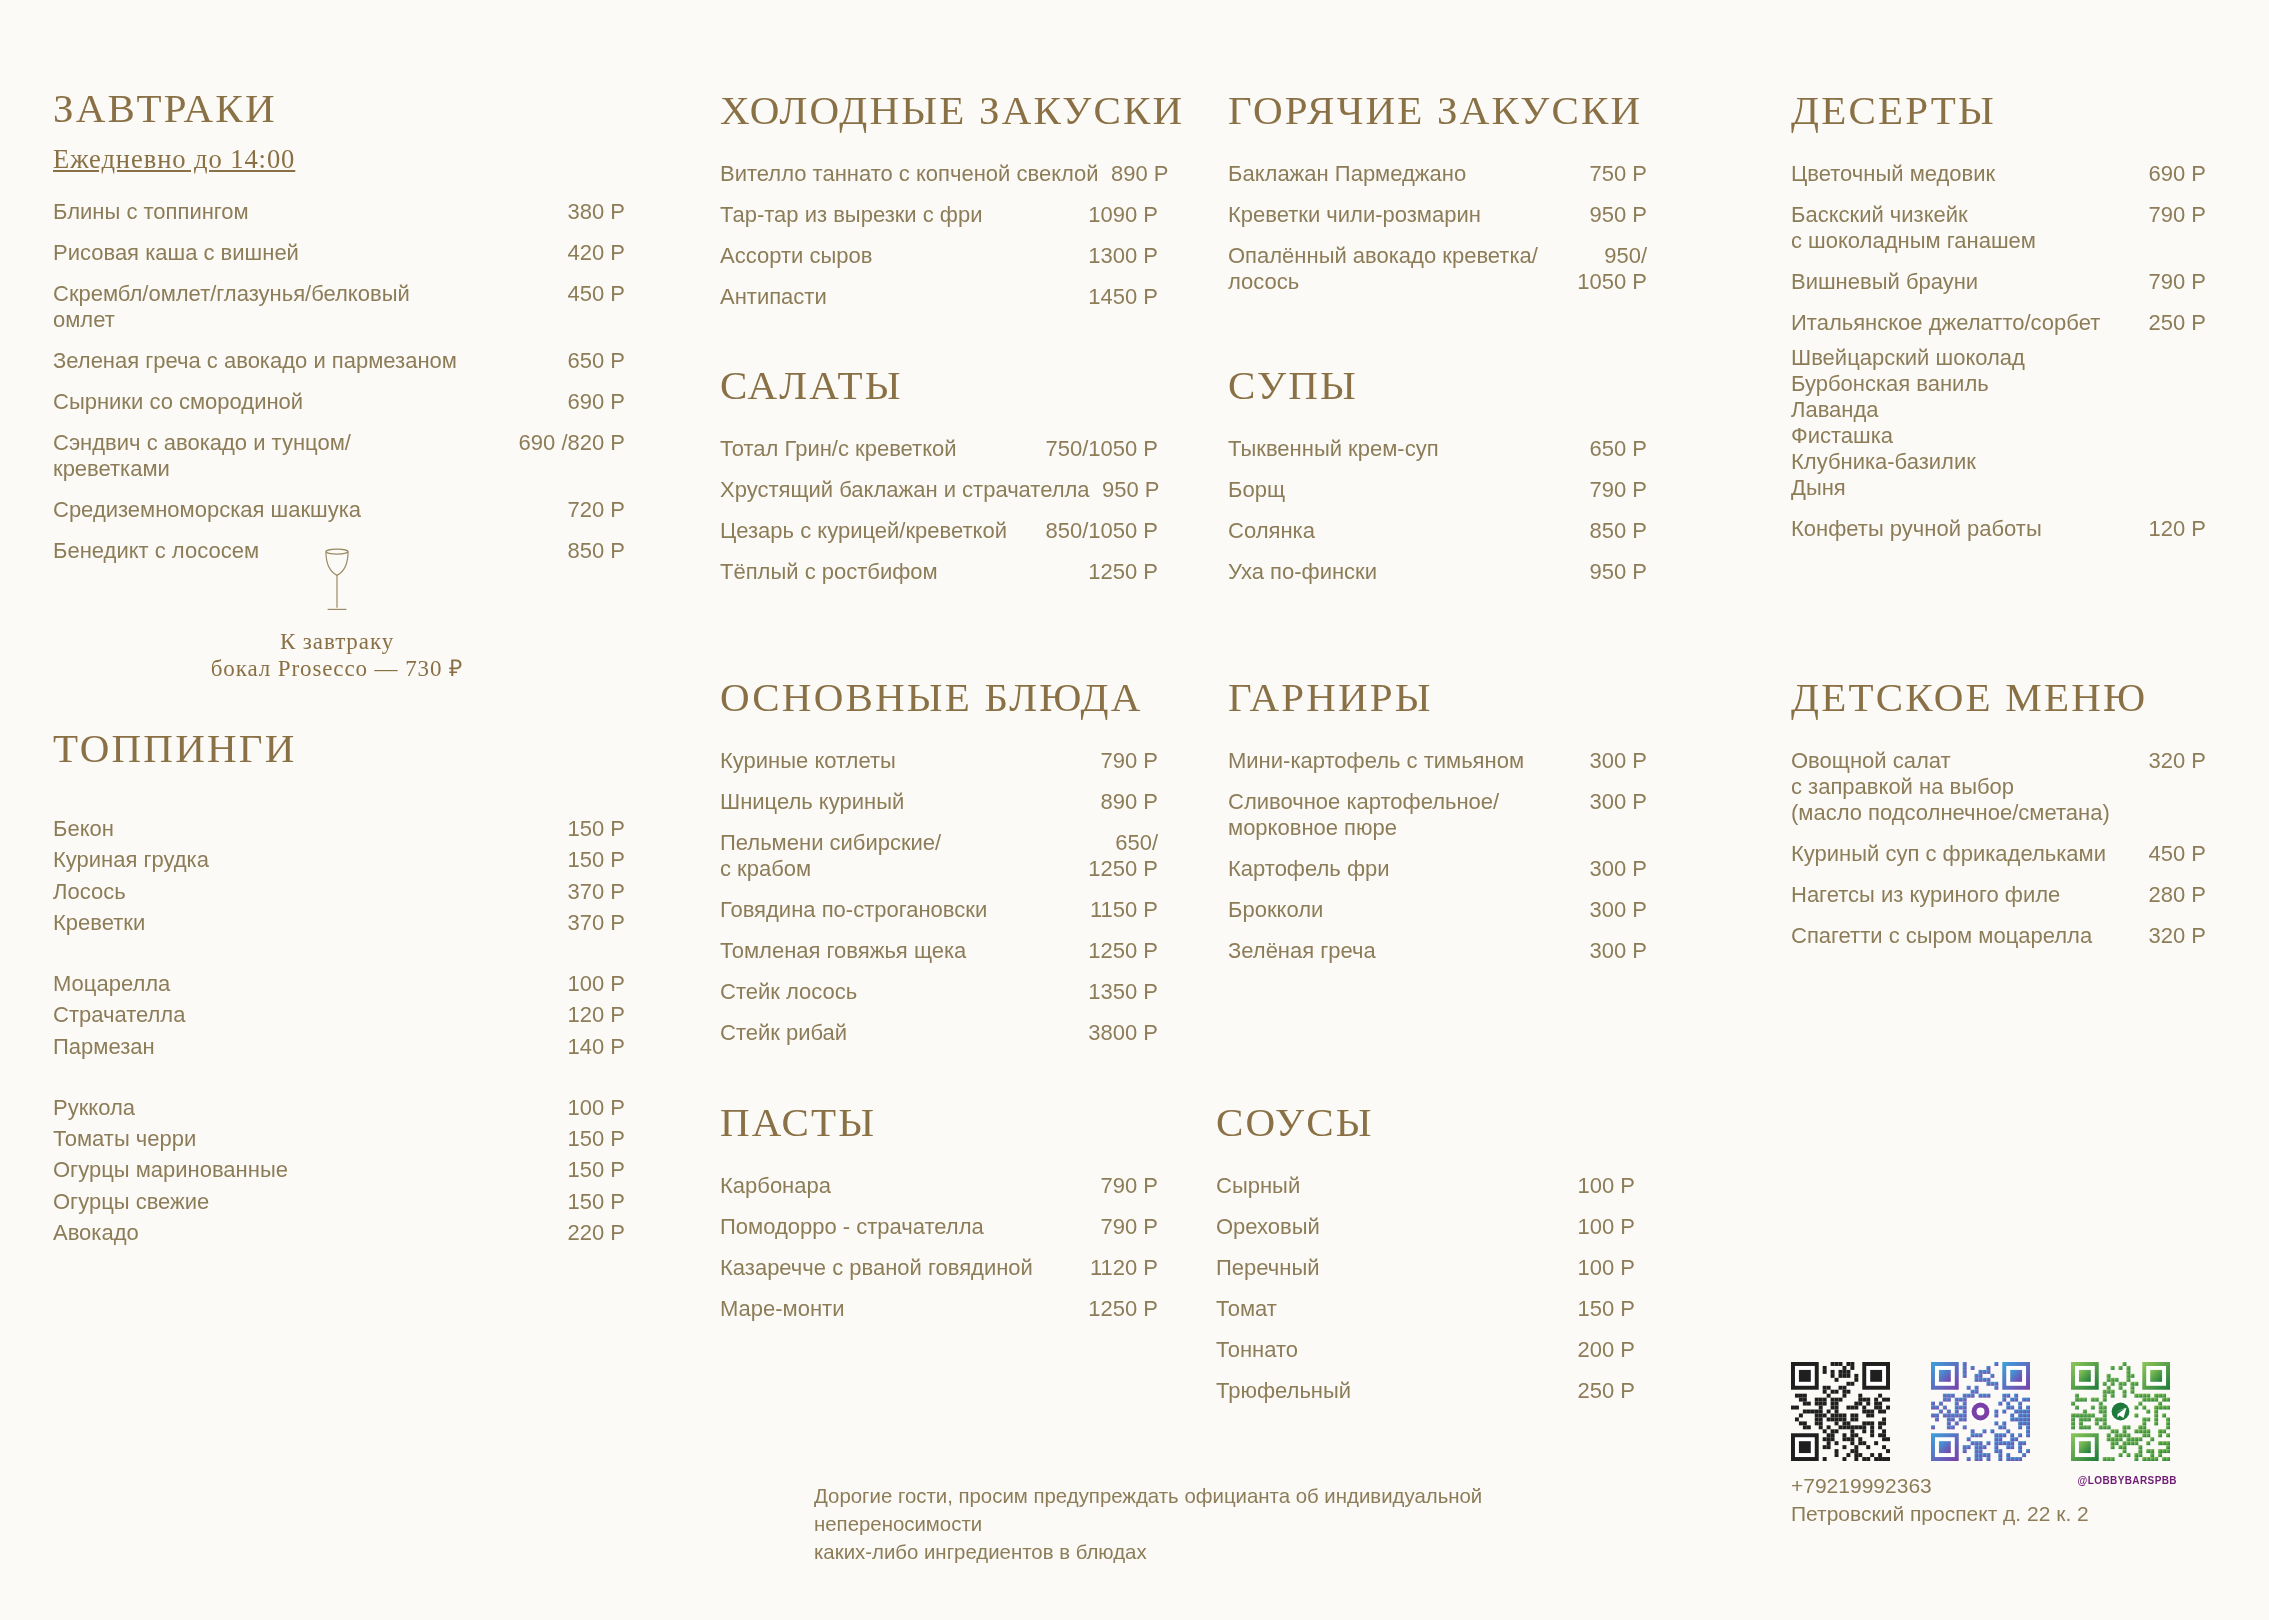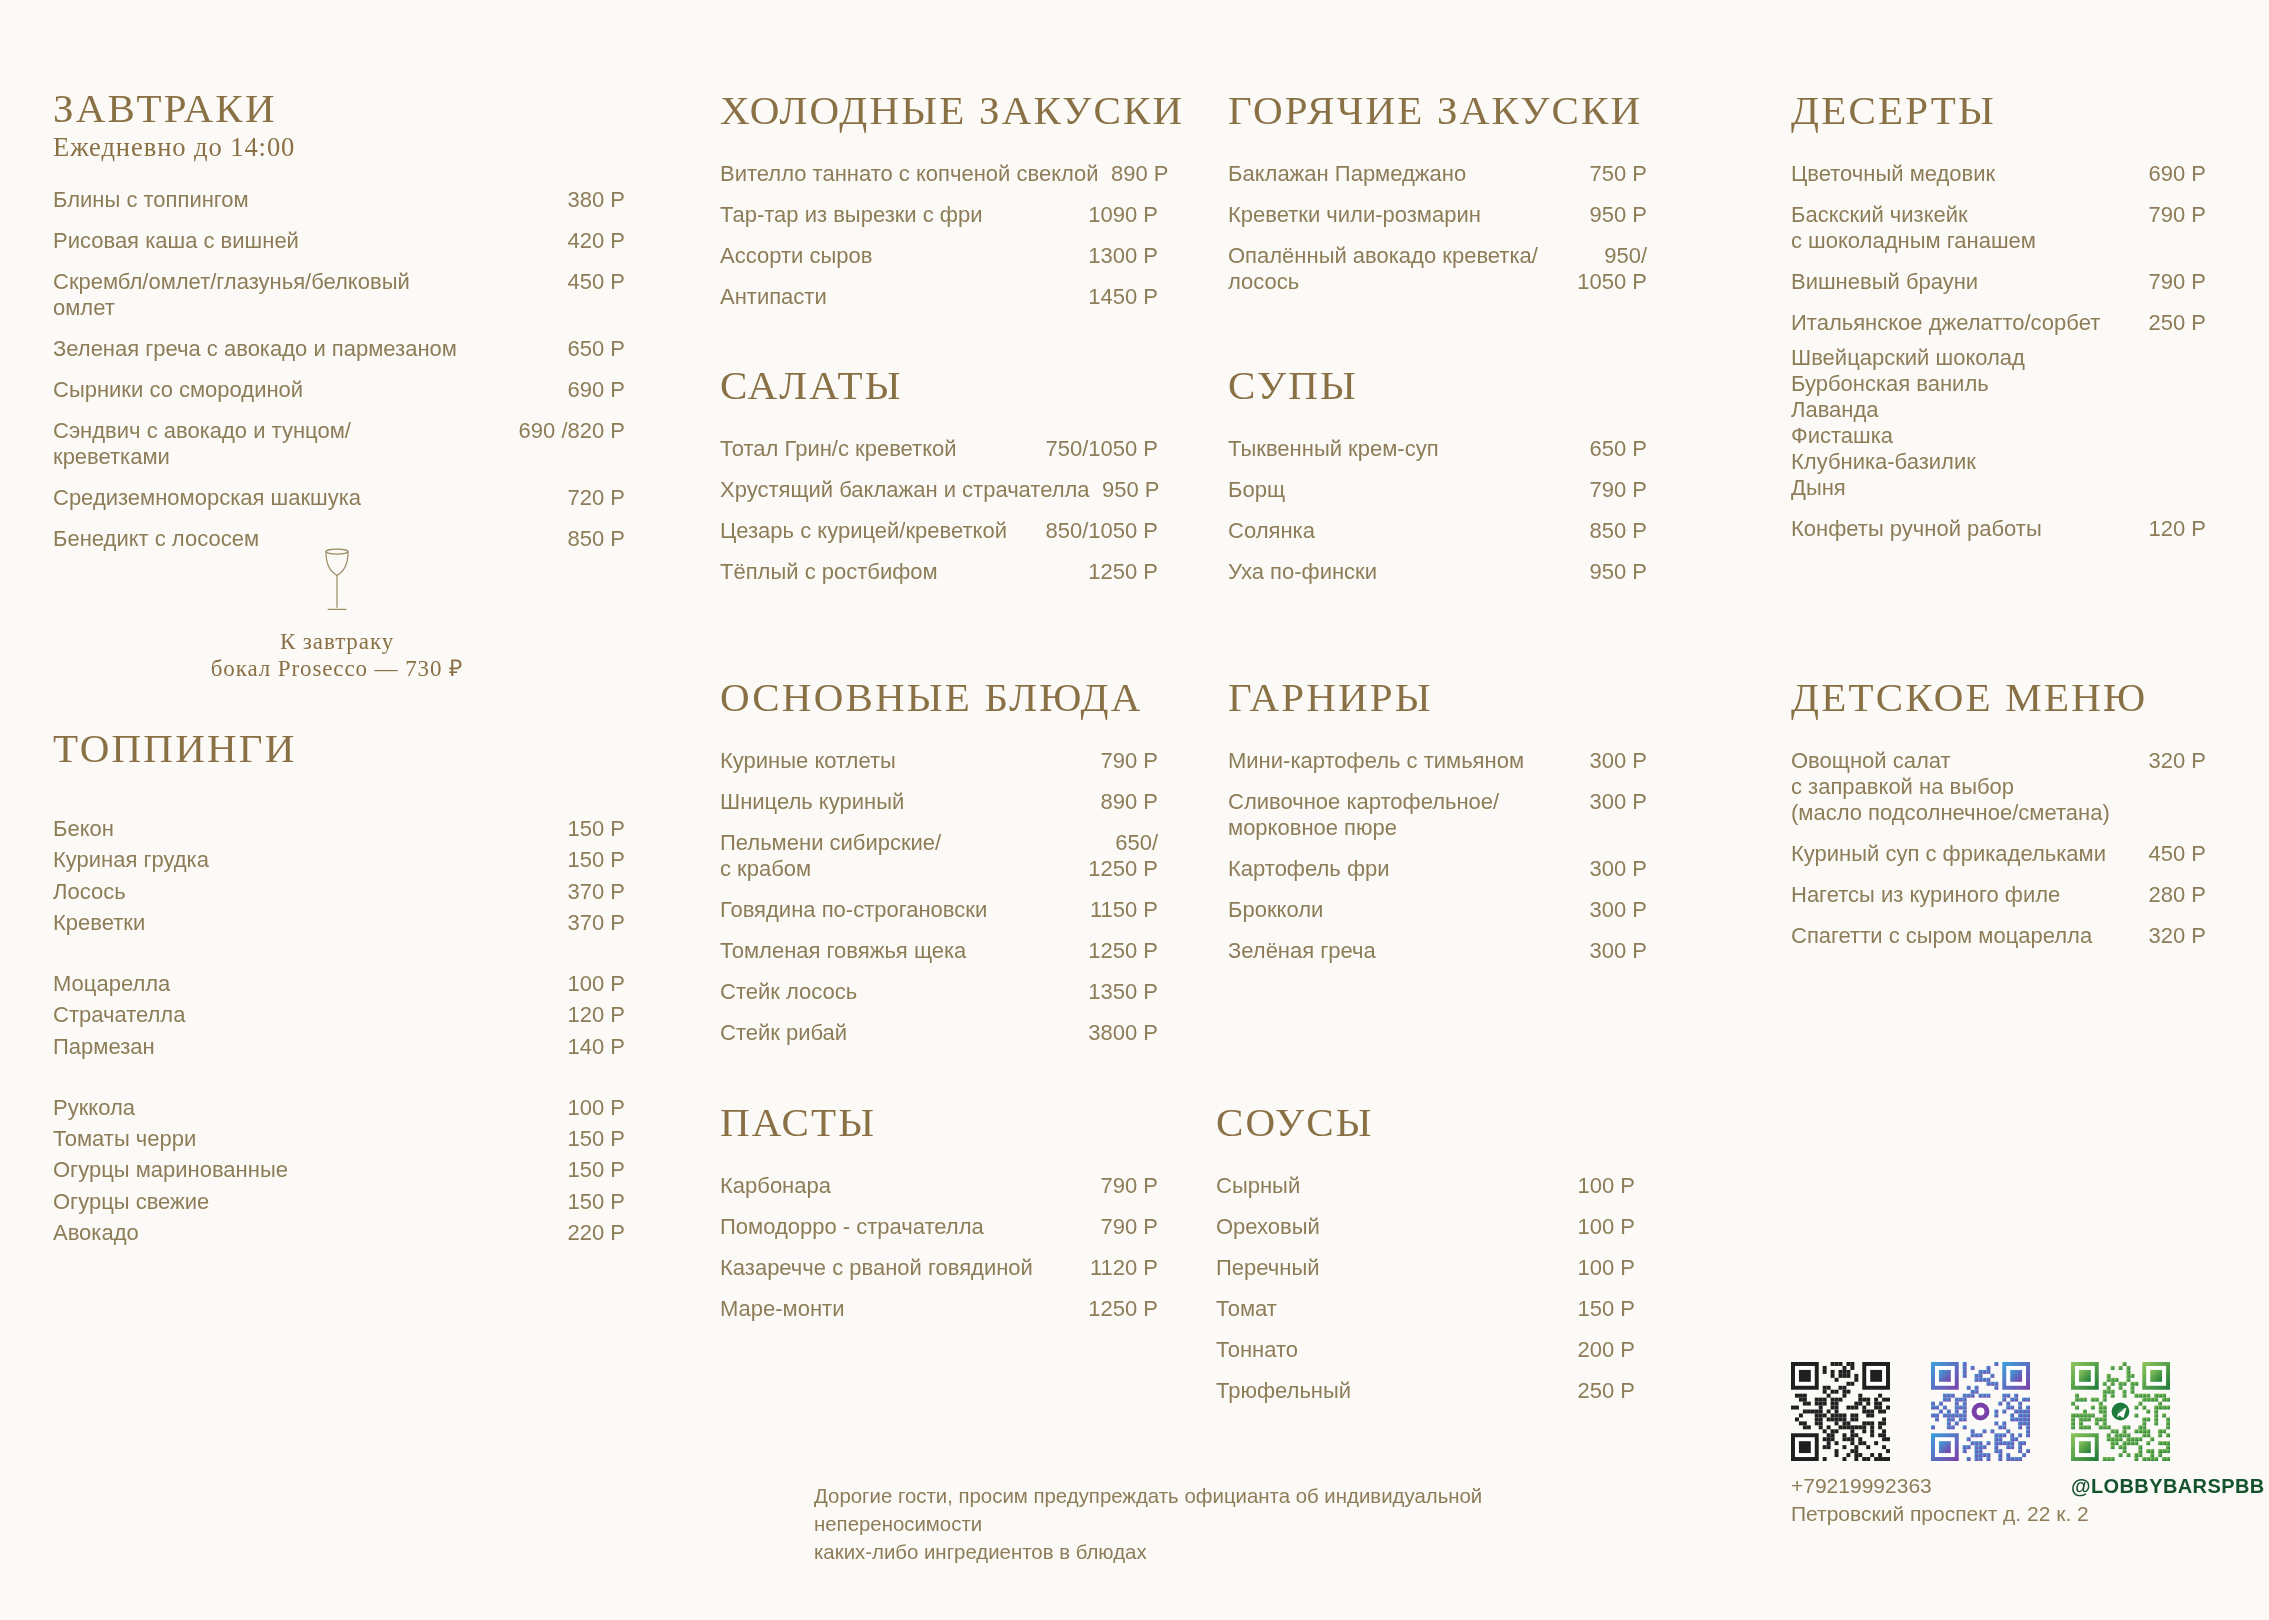--- a/index.html
+++ b/index.html
@@ -16,22 +16,23 @@
     font-size:41px;line-height:1.15;
     letter-spacing:2.2px;
     color:#8a7045;
     white-space:pre;
   }
   .sec-sub{
     font-family:"Liberation Serif",serif;
     font-size:26.6px;line-height:30px;
     letter-spacing:0.9px;
     color:#8a7045;
-    margin-top:0;
+    margin-top:12px;
     white-space:pre;
+    text-decoration:underline;
   }
   .items{margin-top:26.6px;}
   .breakfast .items{margin-top:25px;}
   .toppings .items{margin-top:44px;}
   .row{
     display:flex;justify-content:space-between;align-items:flex-start;
     font-size:22px;line-height:26px;margin-bottom:15px;
   }
   .toppings .row{margin-bottom:5.3px;}
   .row.gap{margin-top:35px;}
@@ -44,22 +45,22 @@
     font-family:"Liberation Serif",serif;
     font-size:23px;line-height:26.6px;
     letter-spacing:0.9px;
     color:#8a7045;
   }
   .note .glass{display:block;margin:0 auto 14px auto;width:34px;height:69px;}
   .qr-row{display:flex;gap:41px;}
   .qr{width:99px;height:99px;}
   .tg-label{
     position:absolute;left:2071px;top:1475px;width:106px;
-    font-size:20px;font-weight:bold;letter-spacing:0.4px;
-    color:#14532d;text-align:left;white-space:pre;
+    font-size:10px;font-weight:bold;letter-spacing:0.4px;
+    color:#701a75;text-align:right;white-space:pre;
   }
   .contact{
     position:absolute;left:1791px;top:1472px;
     font-size:21px;line-height:28px;color:#8d7c58;white-space:pre-line;
   }
   .disclaimer{
     position:absolute;left:814px;top:1482px;width:816px;
     font-size:20.4px;line-height:28px;color:#8d7c58;white-space:pre-line;
   }
 </style>

